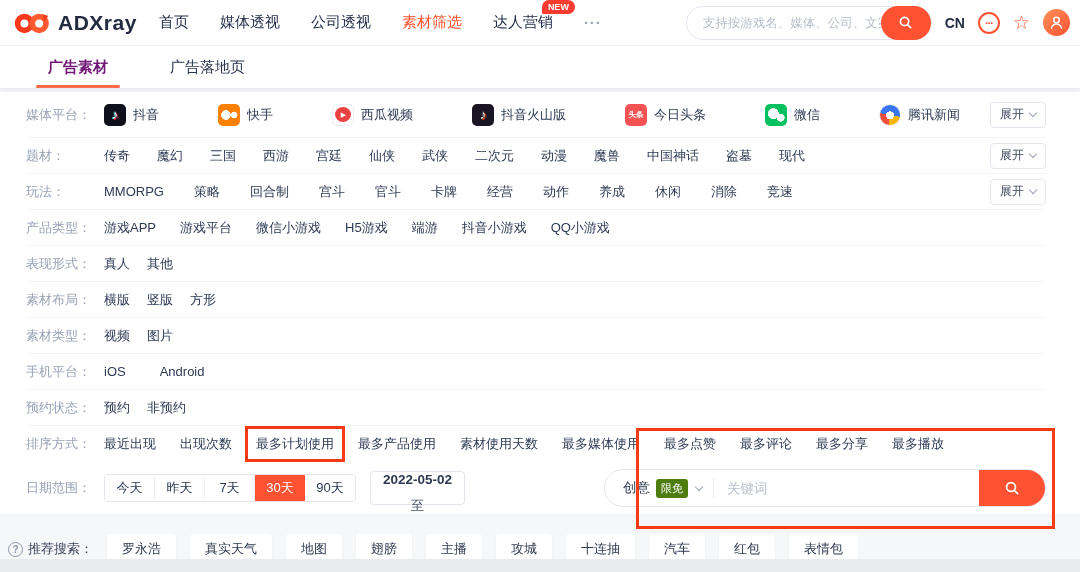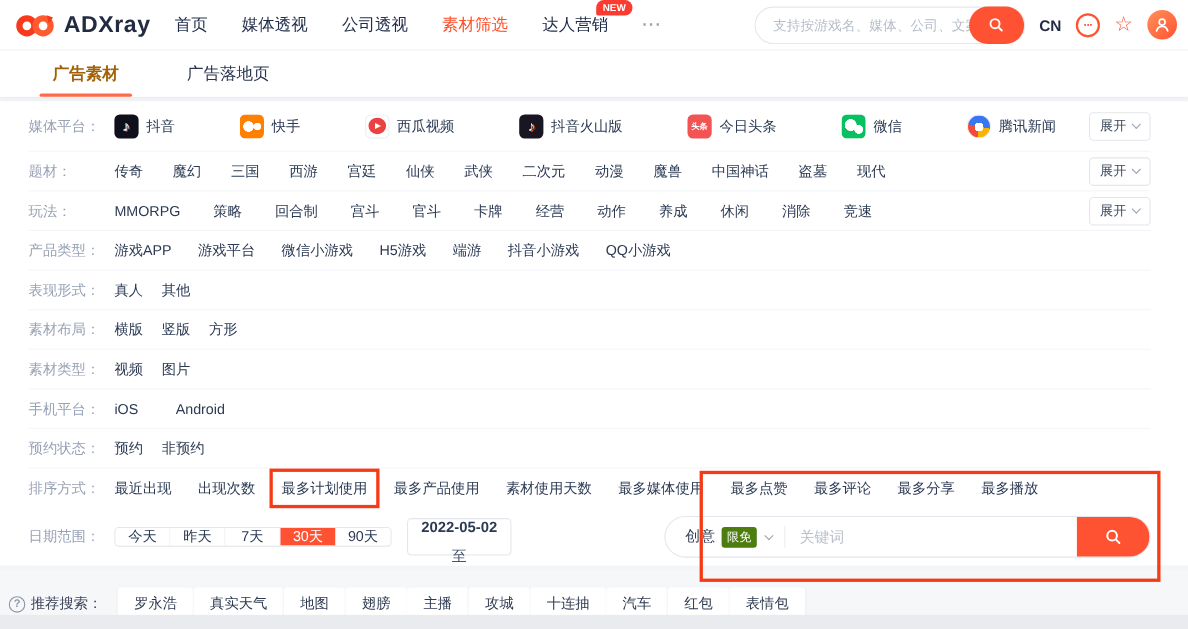--- a/index.html
+++ b/index.html
@@ -20,21 +20,21 @@
   .top-search input::placeholder{color:#b6bdc9;}
   .sbtn{width:50px;height:34px;margin-left:-12px;background:#ff5232;border:none;border-radius:17px;display:flex;align-items:center;justify-content:center;cursor:pointer;flex:none;}
   .lang{font-size:14px;font-weight:bold;color:#222c44;}
   .msg-icon{width:22px;height:22px;border:2px solid #ff5232;border-radius:50%;color:#ff5232;font-size:11px;font-weight:bold;display:flex;align-items:center;justify-content:center;letter-spacing:-1px;cursor:pointer;}
   .fav-icon{color:#ff5232;font-size:19px;line-height:1;cursor:pointer;}
   .avatar{width:27px;height:27px;border-radius:50%;background:linear-gradient(135deg,#ff9159,#ff5232);display:flex;align-items:center;justify-content:center;cursor:pointer;}
 
   
   .tabbar{height:42px;background:#fff;display:flex;align-items:center;padding-left:48px;gap:62px;box-shadow:0 2px 5px rgba(40,60,90,.06);position:relative;z-index:2;}
   .tab{font-size:15px;color:#2a3550;cursor:pointer;position:relative;height:100%;display:flex;align-items:center;}
-  .tab.active{color:#a16207;font-weight:bold;}
+  .tab.active{color:#701a75;font-weight:bold;}
   .tab.active::after{content:"";position:absolute;left:-12px;right:-12px;bottom:0;height:3px;background:#ff6a4a;border-radius:2px;}
 
   
   .panel{margin-top:4px;background:#fff;padding:0 34px 0 26px;}
   .filter-row{display:flex;align-items:center;height:36px;border-bottom:1px solid #f4f5f8;}
   .filter-row.platforms-row{height:46px;}
   .filter-row:last-child{border-bottom:none;}
   .row-label{width:78px;flex:none;font-size:13px;color:#98a2b5;}
   .row-options{display:flex;align-items:center;flex-wrap:nowrap;white-space:nowrap;}
   .filter-option{font-size:13px;color:#2c3a54;cursor:pointer;}
@@ -50,21 +50,21 @@
   .picon-xigua{background:#fff;border:1px solid #eceef2;}
   .picon-xigua::before{content:"\25B6";width:15px;height:15px;background:#ec4141;border-radius:50%;color:#fff;font-size:7px;line-height:15px;text-align:center;padding-left:1px;}
   .picon-huoshan{background:#1a1523;}
   .picon-huoshan::before{content:"\266A";color:#fff;font-size:13px;text-shadow:1.5px 1px 0 #ff4e00;}
   .picon-toutiao{background:#f35352;color:#fff;font-size:7.5px;font-weight:bold;letter-spacing:0;font-family:Liberation Serif, serif;}
   .picon-wechat{background:radial-gradient(circle at 38% 44%,#fff 0 5.2px,transparent 5.6px),radial-gradient(circle at 71% 62%,#fff 0 3.8px,transparent 4.2px),#07c160;}
   .picon-tencent-news{border-radius:50%;border:1px solid #edeef2;background:radial-gradient(circle at 50% 52%,#fff 0 4px,transparent 4px),conic-gradient(#3a76f0 0 28%,#f7b500 28% 52%,#f04c3c 52% 78%,#3a76f0 78%);}
 
   
   .date-row{display:flex;align-items:center;height:52px;background:#fff;padding:0 34px 0 26px;}
-  .segmented{display:flex;border:1px solid #e3e6ec;border-radius:4px;overflow:hidden;height:18px;background:#fff;}
+  .segmented{display:flex;border:1px solid #e3e6ec;border-radius:4px;overflow:hidden;height:28px;background:#fff;}
   .preset{width:50px;height:100%;display:flex;align-items:center;justify-content:center;font-size:13px;color:#2c3a54;border-right:1px solid #eef0f4;cursor:pointer;background:#fff;}
   .preset:last-child{border-right:none;}
   .preset.selected{background:#ff5232;color:#fff;border-right:none;}
   .date-input{display:flex;align-items:center;gap:10px;height:34px;border:1px solid #e3e6ec;border-radius:4px;margin-left:14px;padding:0 12px;font-size:13.5px;font-weight:bold;color:#2c3950;cursor:pointer;background:#fff;flex-direction:column;}
   .date-sep{font-weight:normal;color:#49546b;}
   .keyword-pill{margin-left:auto;display:flex;align-items:center;width:442px;height:38px;border:1px solid #e3e6ec;border-radius:19px;background:#fff;overflow:hidden;}
   .kw-cat{font-size:13.5px;color:#303c52;margin-left:18px;}
   .kw-badge{background:#4d7c0f;color:#fff;font-size:11px;border-radius:3px;padding:2px 5px;margin-left:6px;}
   .kw-div{width:1px;height:20px;background:#ebedf1;margin:0 13px 0 11px;}
   .keyword-pill input{border:none;outline:none;flex:1;min-width:0;font-size:13.5px;color:#333;background:transparent;}
@@ -311,21 +311,21 @@
     </div>
   </div>
 </div>
 
 <div class="bottom-area">
   <div class="recommend-row">
     <span class="rec-head">
       <span class="help-icon">?</span>
       <span class="rec-label">推荐搜索：</span>
     </span>
-    <span style="display:flex;" id="chips">
+    <span style="display:flex;gap:14px;" id="chips">
         <span class="chip">罗永浩</span>
         <span class="chip">真实天气</span>
         <span class="chip">地图</span>
         <span class="chip">翅膀</span>
         <span class="chip">主播</span>
         <span class="chip">攻城</span>
         <span class="chip">十连抽</span>
         <span class="chip">汽车</span>
         <span class="chip">红包</span>
         <span class="chip">表情包</span>

